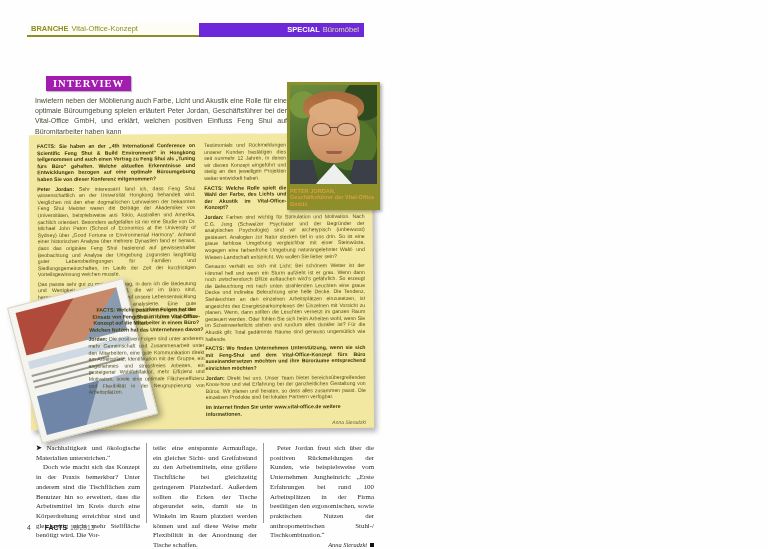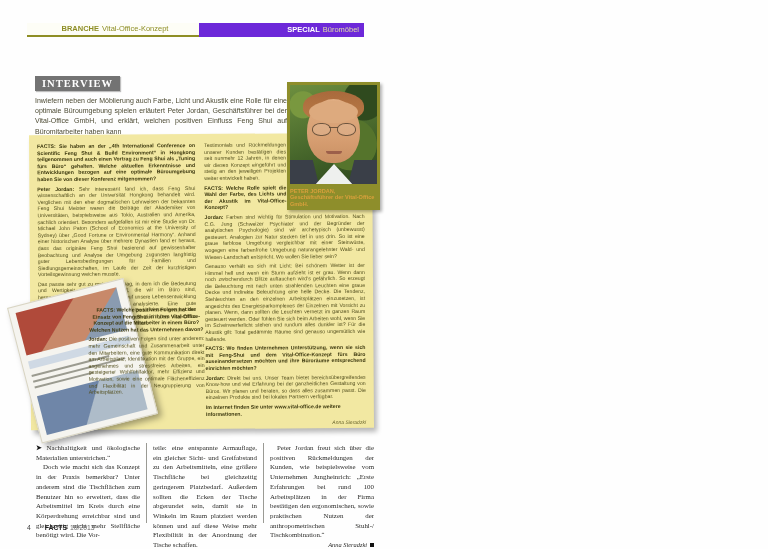--- a/index.html
+++ b/index.html
@@ -2,28 +2,28 @@
 <html><head>
 <meta charset="utf-8">
 <style>
   html,body{margin:0;padding:0;background:#ffffff;}
   #canvas{position:relative;width:768px;height:549px;background:#fefefe;overflow:hidden;
           font-family:"Liberation Sans",sans-serif;}
 
   
   .hdr{position:absolute;left:27px;top:23px;width:337px;height:14px;display:flex;}
   .hdr-left{flex:0 0 168px;background:#fdfdf6;border-bottom:2px solid #8e8e25;
-            color:#8e8e25;font-size:7.5px;line-height:12px;padding-left:4px;white-space:nowrap;text-align:center;}
+            color:#8e8e25;font-size:7.5px;line-height:12px;padding-left:4px;white-space:nowrap;}
   .hdr-left b{margin-right:3px;}
   .hdr-right{flex:1;background:#6d28d9;color:#ffffff;font-size:7.5px;line-height:14px;
              text-align:right;padding-right:5px;white-space:nowrap;}
   .hdr-right .dim{color:#e0dda5;font-weight:normal;margin-left:3px;}
 
   
-  .interview-label{position:absolute;left:35px;top:76px;background:#737373;color:#fff;
+  .interview-label{position:absolute;left:46px;top:76px;background:#a21caf;color:#fff;
        font-family:"Liberation Serif",serif;font-weight:bold;font-size:10.5px;
        padding:2px 7px 2px 7px;letter-spacing:1px;box-shadow:1px 1px 1px rgba(0,0,0,.25);}
   .intro{position:absolute;left:35px;top:96px;width:252px;margin:0;
        font-size:7px;line-height:10.2px;color:#4c4a33;text-align:justify;}
 
   
   .photo-frame{position:absolute;left:287px;top:82px;width:93px;height:128px;
        background:#8e8e2b;padding:0;box-shadow:2px 2px 3px rgba(0,0,0,.3);z-index:5;}
   .photo{position:absolute;left:3px;top:3px;width:87px;height:99px;overflow:hidden;
        background:

